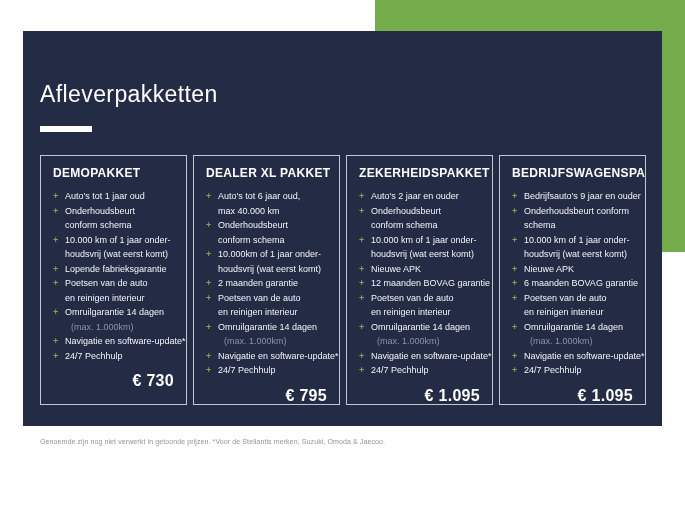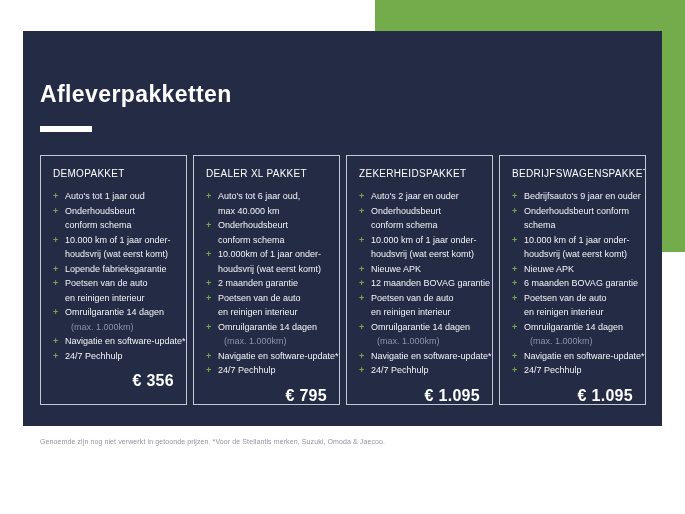--- a/index.html
+++ b/index.html
@@ -24,21 +24,21 @@
     left: 23px; top: 31px;
     width: 639px; height: 395px;
     background: #242b45;
   }
 
   .page-title {
     position: absolute;
     left: 17px; top: 50px;
     color: #ffffff;
     font-size: 23px;
-    font-weight: bold;
+    font-weight: normal;
     letter-spacing: 0.4px;
   }
   .title-underline {
     position: absolute;
     left: 17px; top: 95px;
     width: 52px; height: 6px;
     background: #ffffff;
   }
 
   .cards {
@@ -48,22 +48,22 @@
     gap: 6px;
   }
   .card {
     width: 147px; height: 250px;
     border: 1px solid #c3c9d3;
     padding: 11px 11px 10px 12px;
     overflow: hidden;
   }
   .card-title {
     color: #ffffff;
-    font-size: 10px;
-    font-weight: normal;
+    font-size: 12px;
+    font-weight: bold;
     letter-spacing: 0.3px;
     line-height: 13px;
     white-space: nowrap;
   }
   .feature-list {
     list-style: none;
     margin-top: 9px;
   }
   .item {
     position: relative;
@@ -124,21 +124,21 @@
 conform schema</span></li>
             <li class="item"><span class="bullet">+</span><span class="item-text">10.000 km of 1 jaar onder-
 houdsvrij (wat eerst komt)</span></li>
             <li class="item"><span class="bullet">+</span><span class="item-text">Lopende fabrieksgarantie</span></li>
             <li class="item"><span class="bullet">+</span><span class="item-text">Poetsen van de auto
 en reinigen interieur</span></li>
             <li class="item"><span class="bullet">+</span><span class="item-text">Omruilgarantie 14 dagen</span><div class="item-sub">(max. 1.000km)</div></li>
             <li class="item"><span class="bullet">+</span><span class="item-text">Navigatie en software-update*</span></li>
             <li class="item"><span class="bullet">+</span><span class="item-text">24/7 Pechhulp</span></li>
           </ul>
-        <div class="price">€ 356</div>
+        <div class="price">€ 730</div>
       </div>
 
       <div class="card">
         <div class="card-title">DEALER XL PAKKET</div>
         <ul class="feature-list">
             <li class="item"><span class="bullet">+</span><span class="item-text">Auto's tot 6 jaar oud,
 max 40.000 km</span></li>
             <li class="item"><span class="bullet">+</span><span class="item-text">Onderhoudsbeurt
 conform schema</span></li>
             <li class="item"><span class="bullet">+</span><span class="item-text">10.000km of 1 jaar onder-

